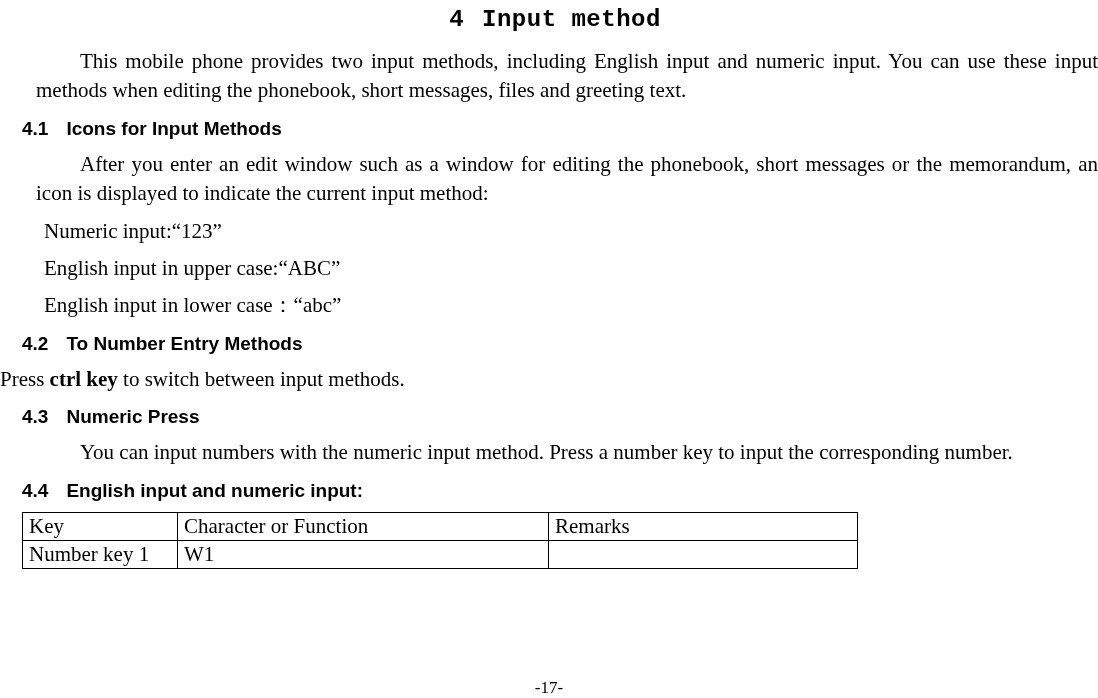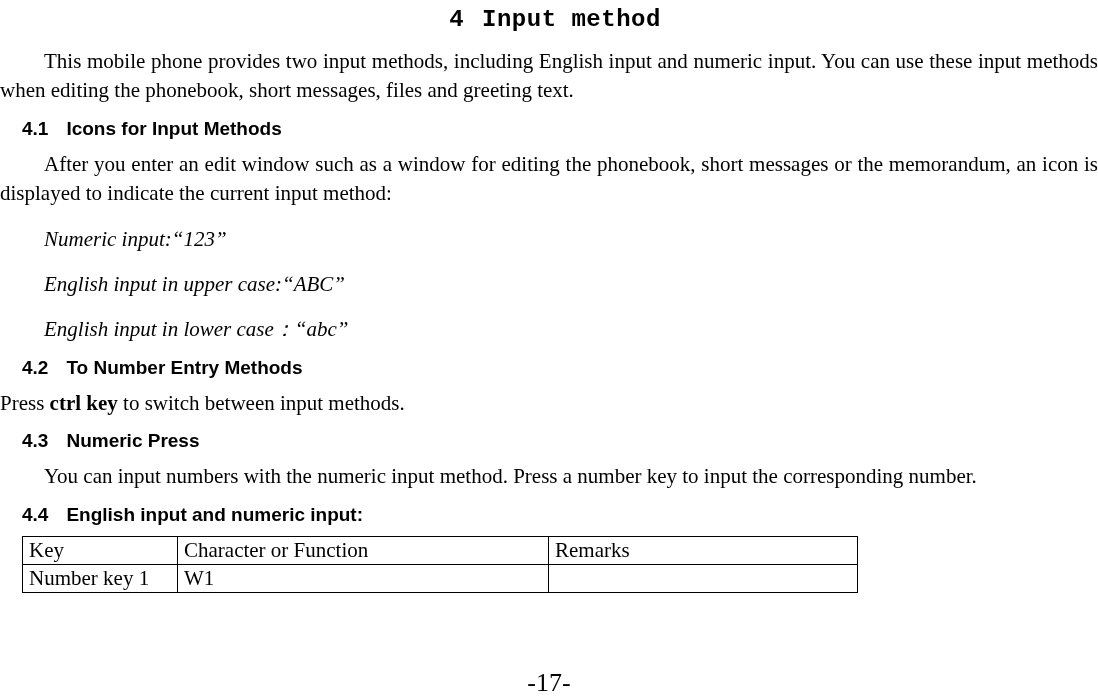--- a/index.html
+++ b/index.html
@@ -31,34 +31,34 @@
   .heading .hn {
     margin-right: 18px;
   }
   .body-para {
     margin: 0 0 8px 0;
     line-height: 1.4;
     text-align: justify;
   }
   .indent {
     text-indent: 44px;
+    padding-left: 36px;
   }
   .sub-heading {
     font-family: Arial, Helvetica, sans-serif;
     font-weight: bold;
     font-size: 19px;
     margin: 12px 0 10px 22px;
   }
   .sub-heading .sn {
     margin-right: 18px;
   }
   .list-line {
-    margin: 16px 0 2px 44px;
+    margin: 8px 0 2px 44px;
     line-height: 1.4;
-    font-style: italic;
   }
   .noindent {
     text-indent: 0;
   }
   .bold {
     font-weight: bold;
   }
   table.key-table {
     border-collapse: collapse;
     margin-left: 22px;
@@ -73,21 +73,21 @@
   }
   .col-key { width: 142px; }
   .col-char { width: 358px; }
   .col-rem { width: 296px; }
   .page-num {
     position: absolute;
     bottom: 6px;
     left: 0;
     right: 0;
     text-align: center;
-    font-size: 26px;
+    font-size: 17px;
   }
 </style>
 </head>
 <body>
 
 <div class="page">
 
   <div class="heading">
     <span class="hn">4</span><span>Input method</span>
   </div>

